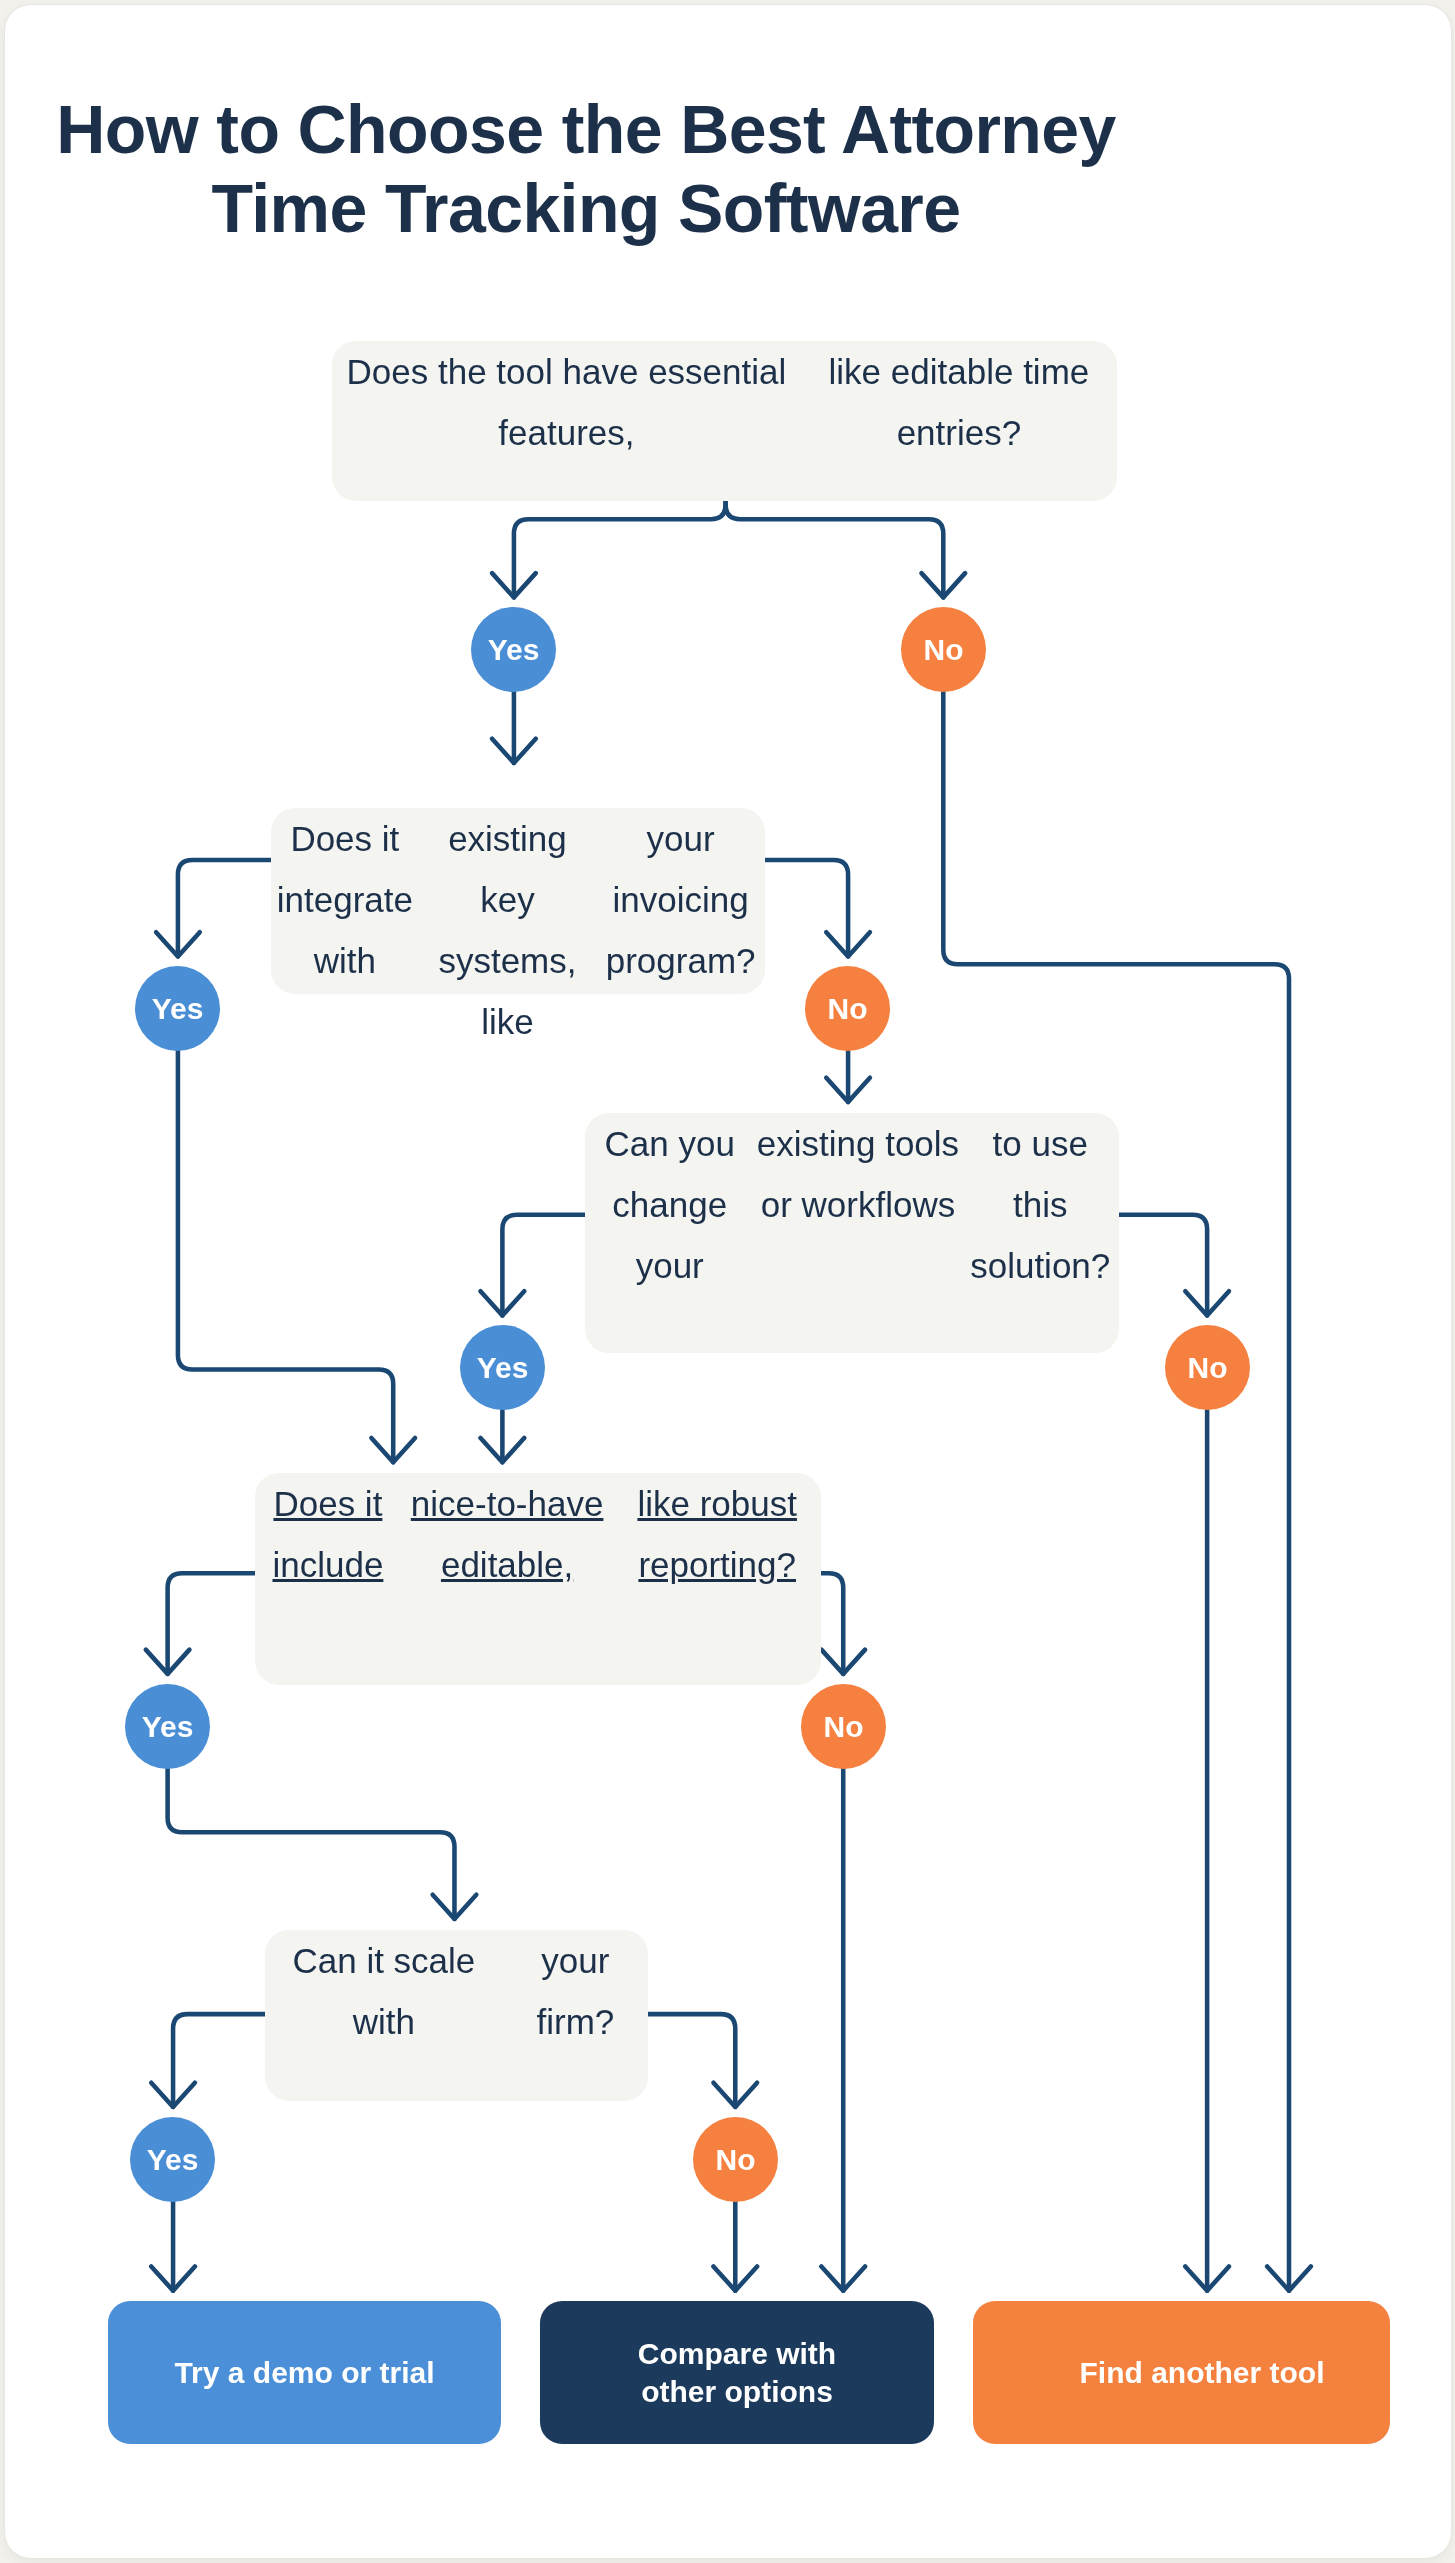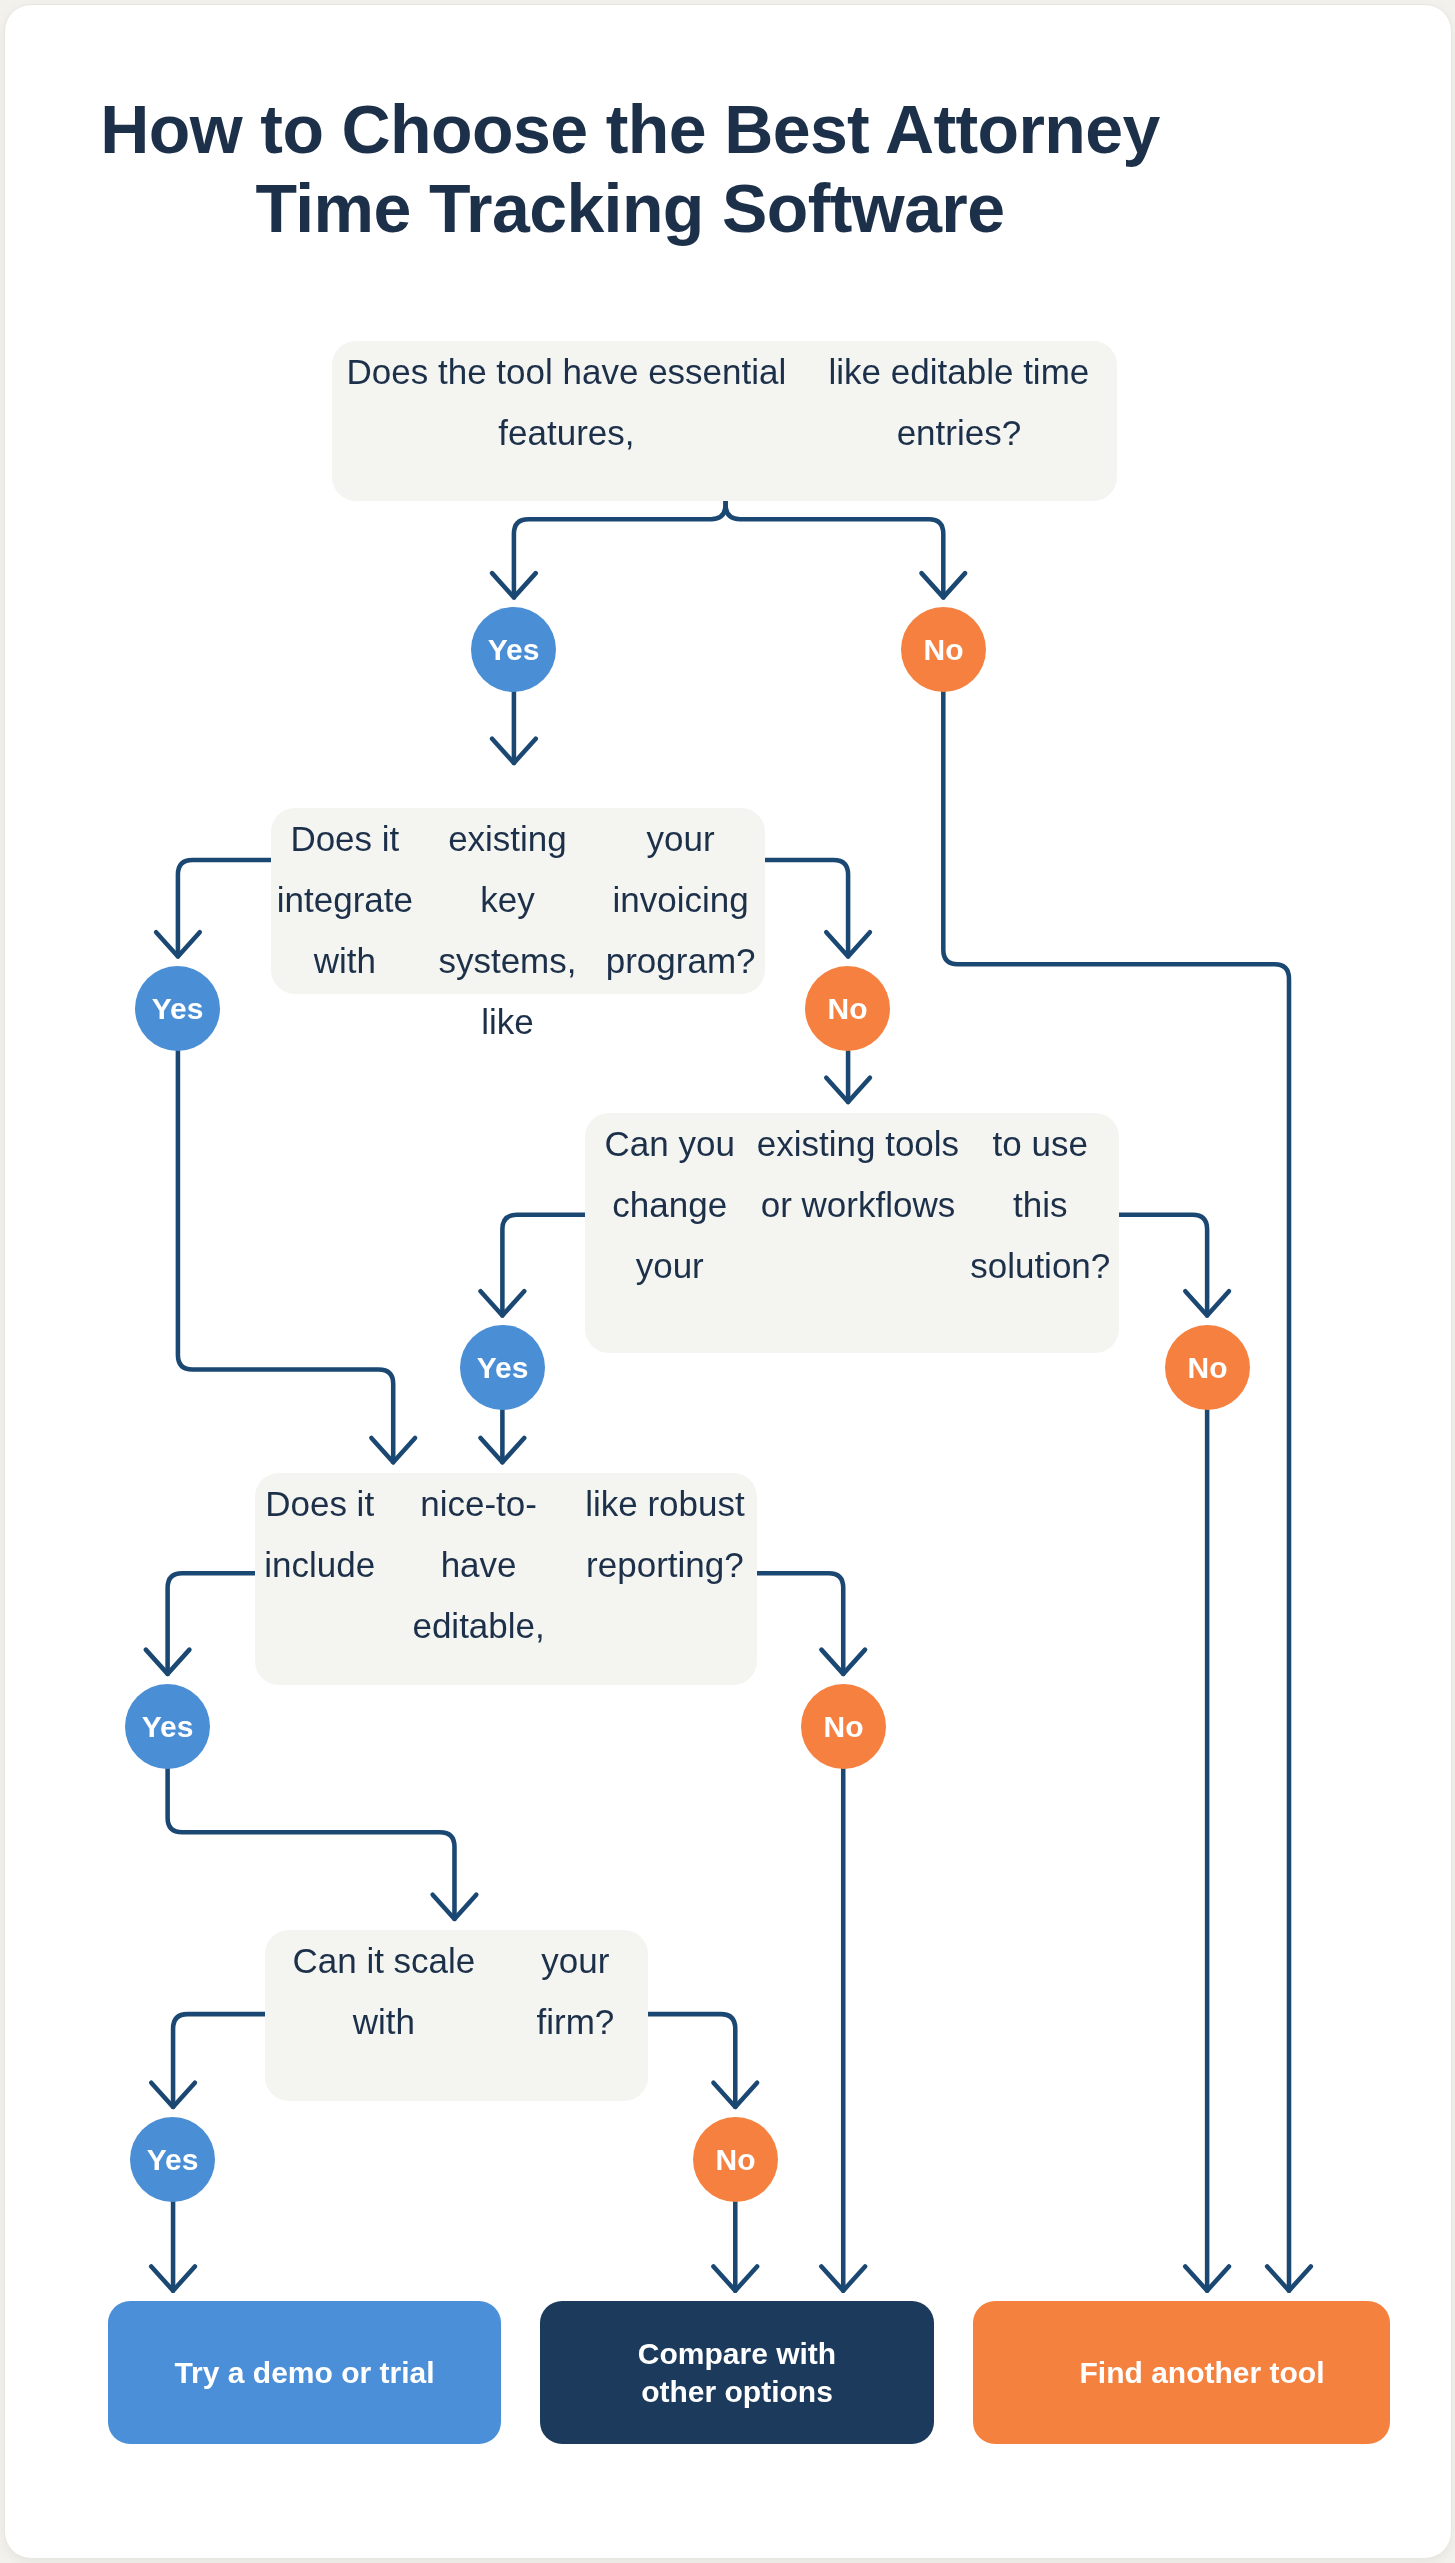--- a/index.html
+++ b/index.html
@@ -23,21 +23,21 @@
     position:absolute;inset:3.6px;
     background:#ffffff;
     border:1.2px solid #e8e6e0;
     border-radius:27px;
     box-shadow:0 3.6px 11px rgba(0,0,0,.05);
   }
   .title{
     position:absolute;top:90px;left:0;width:1172px;
     text-align:center;
     color:var(--ink);
-    font-size:68px;font-weight:700;line-height:79px;letter-spacing:-0.6px;margin-left:44px;
+    font-size:68px;font-weight:700;line-height:79px;letter-spacing:-0.6px;
   }
   .qbox{
     position:absolute;
     background:var(--box-bg);
     border-radius:24px;
     display:flex;flex-direction:row;justify-content:center;
     text-align:center;
     color:var(--ink);
     font-size:35px;line-height:61px;font-weight:500;
   }
@@ -109,21 +109,21 @@
   <div>existing key systems, like</div>
   <div>your invoicing program?</div>
 </div>
 
 <div class="qbox" style="left:585px;top:1113px;width:534px;height:240px;">
   <div>Can you change your</div>
   <div>existing tools or workflows</div>
   <div>to use this solution?</div>
 </div>
 
-<div class="qbox" style="left:255px;top:1473px;width:502px;height:212px;">
+<div class="qbox" style="left:255px;top:1473px;width:566px;height:212px;text-decoration:underline;">
   <div>Does it include</div>
   <div>nice-to-have editable,</div>
   <div>like robust reporting?</div>
 </div>
 
 <div class="qbox" style="left:265px;top:1930px;width:383px;height:171px;">
   <div>Can it scale with</div>
   <div>your firm?</div>
 </div>
 

